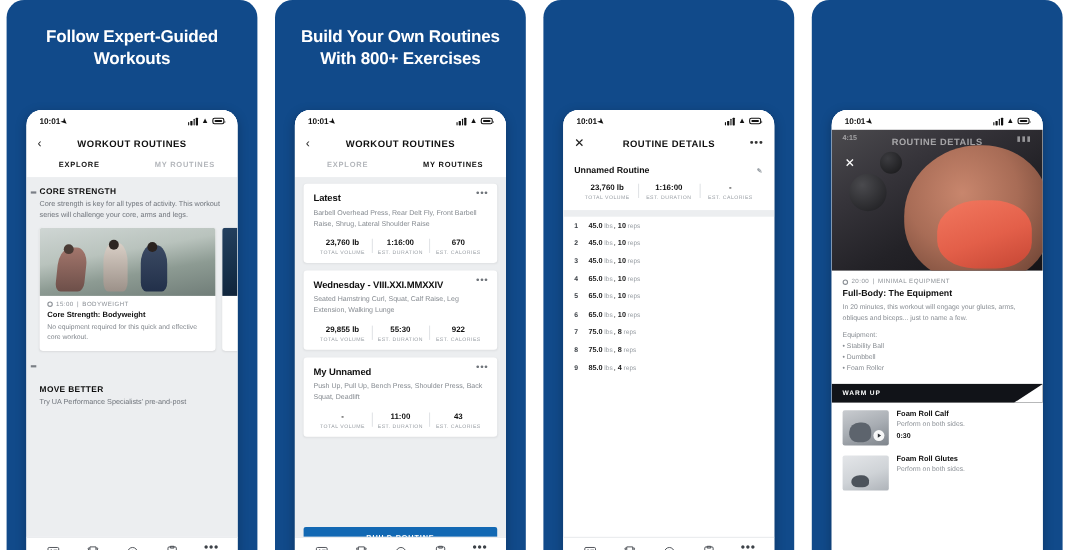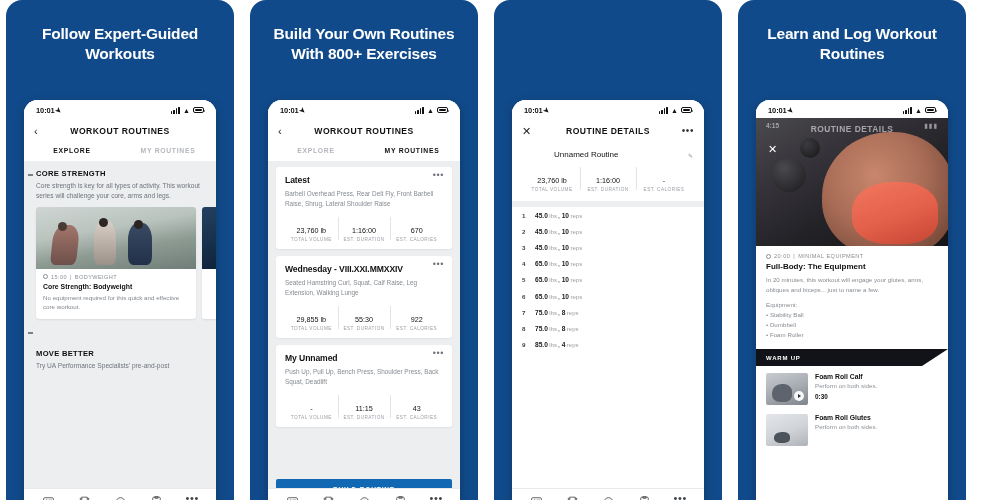--- a/index.html
+++ b/index.html
@@ -80,27 +80,27 @@
 
   
   .p2-body { background: #eceef0; height: calc(100% - 51px); padding: 6px 8px 0 8px; overflow: hidden; }
   .rcard { background: #fff; border-radius: 3px; padding: 8px 9px 7px 9px; margin-bottom: 7px; position: relative; box-shadow: 0 1px 2px rgba(0,0,0,0.06); }
   .rcard-dots { position: absolute; right: 8px; top: 6px; color: #6f747a; font-size: 9px; letter-spacing: 0.6px; line-height: 0.5; }
   .rcard-title { font-size: 8.6px; font-weight: 700; color: #111; letter-spacing: -0.1px; }
   .rcard-sub { font-size: 6.4px; line-height: 1.55; color: #868b91; margin-top: 4px; padding-right: 4px; }
   .stats { display: flex; margin-top: 7px; }
   .stat { flex: 1; text-align: center; position: relative; }
   .stat + .stat::before { content:""; position:absolute; left:0; top:1px; bottom:2px; width:1px; background:#e2e4e7; }
-  .stat-val { font-size: 7.2px; font-weight: 400; color: #111; margin-top: 10px; }
+  .stat-val { font-size: 7.2px; font-weight: 700; color: #111; }
   .stat-lbl { font-size: 4.7px; letter-spacing: 0.45px; color: #9ba0a6; margin-top: 2px; }
   .cta { position: absolute; left: 8px; right: 8px; bottom: 20px; height: 15px; background: #1268b3; border-radius: 2px; color: #fff; font-size: 6.6px; font-weight: 700; letter-spacing: 0.8px; display: flex; align-items: flex-end; justify-content: center; padding-bottom: 1px; overflow: hidden; }
 
   
   .p3-head { padding: 6px 10px 0 10px; background: #fff; }
-  .p3-name { font-size: 8px; font-weight: 400; color: #141414; display: flex; align-items: flex-end; margin-left: 32px; }
+  .p3-name { font-size: 8px; font-weight: 700; color: #141414; display: flex; align-items: flex-end; }
   .p3-name .edit { margin-left: auto; font-size: 6px; color: #9aa0a6; letter-spacing: 1px; }
   .p3-stats { display: flex; padding: 7px 2px 9px 2px; }
   .divider { height: 6px; background: #eceef0; }
   .ex-name { font-size: 7.2px; font-weight: 700; color: #111; padding: 7px 10px 2px 10px; }
   .set-row { display: flex; align-items: baseline; padding: 4.6px 10px; font-size: 6.6px; color: #1a1a1a; }
   .set-idx { width: 13px; font-weight: 700; color: #3a3f45; font-size: 6.2px; }
   .set-w { font-weight: 700; }
   .set-u { color: #9ba0a6; font-weight: 400; margin: 0 1px 0 1.5px; font-size: 6px; }
 
   
@@ -322,21 +322,21 @@
         <div class="rcard">
           <span class="rcard-dots">•••</span>
           <div class="rcard-title">My Unnamed</div>
           <div class="rcard-sub">Push Up, Pull Up, Bench Press, Shoulder Press, Back Squat, Deadlift</div>
           <div class="stats">
             <div class="stat">
                   <div class="stat-val">-</div>
                   <div class="stat-lbl">TOTAL VOLUME</div>
                 </div>
             <div class="stat">
-                  <div class="stat-val">11:15</div>
+                  <div class="stat-val">11:00</div>
                   <div class="stat-lbl">EST. DURATION</div>
                 </div>
             <div class="stat">
                   <div class="stat-val">43</div>
                   <div class="stat-lbl">EST. CALORIES</div>
                 </div>
           </div>
         </div>
 
       </div>
@@ -527,21 +527,20 @@
               </svg>
             </span>
         <span class="tbi dots">•••</span>
       </div>
 
     </div>
       </div>
   </div>
 
   <div class="panel">
-    <div class="panel-title">Learn and Log Workout Routines</div>
     <div class="phone">
         <div class="phone-inner">
 
       <div class="statusbar">
         <div class="sb-time"><span>10:01</span><span class="loc">➤</span></div>
         <div class="sb-right">
           <span class="bars">
                 <i></i>
                 <i></i>
                 <i></i>

